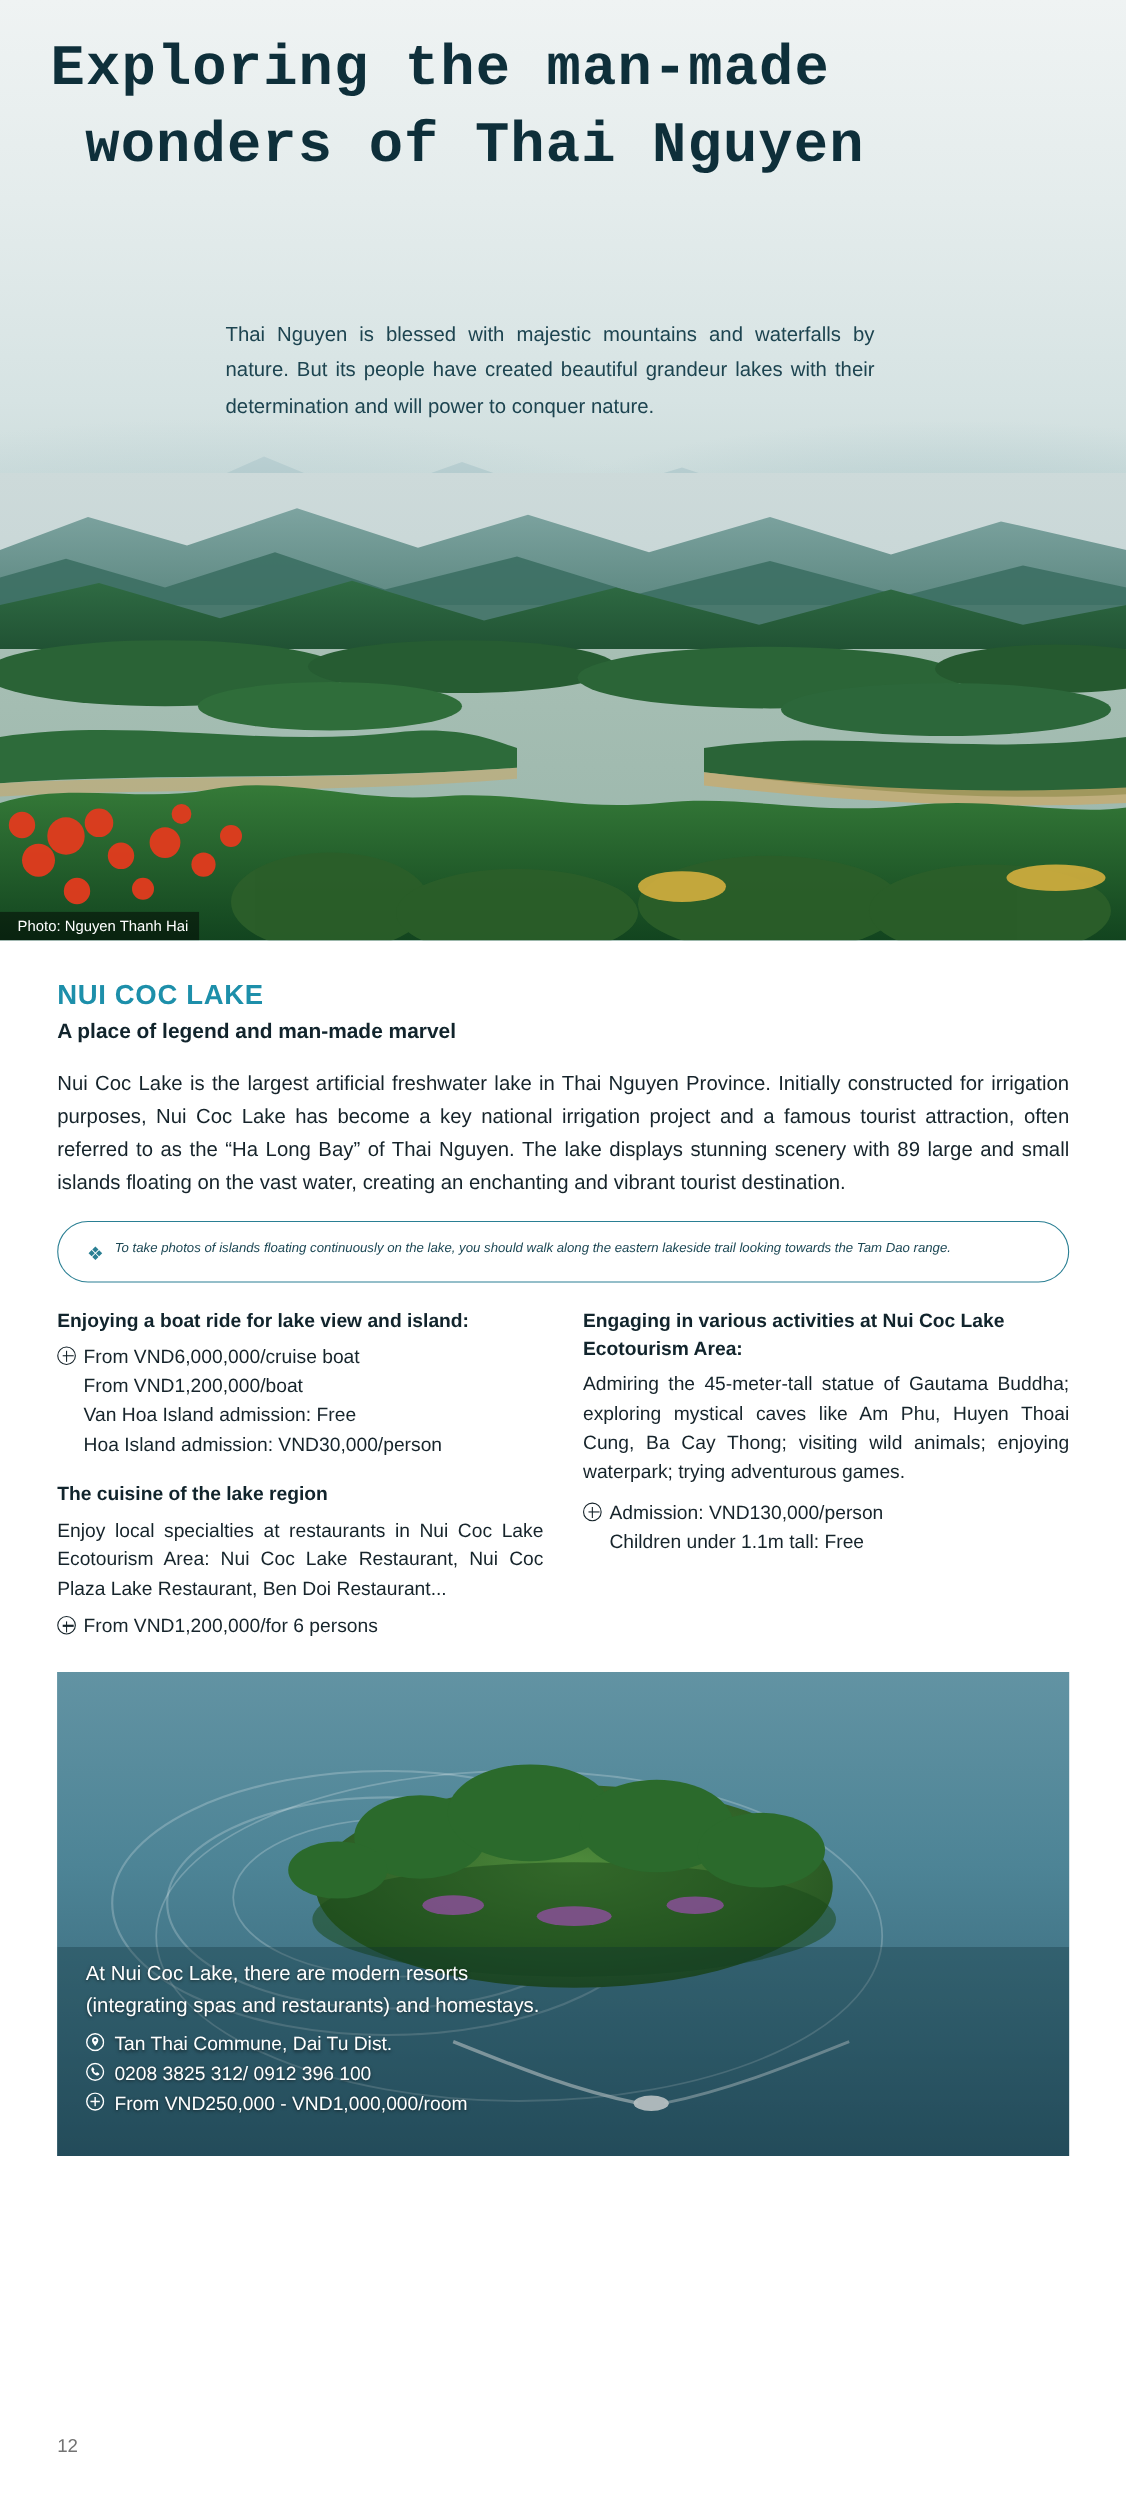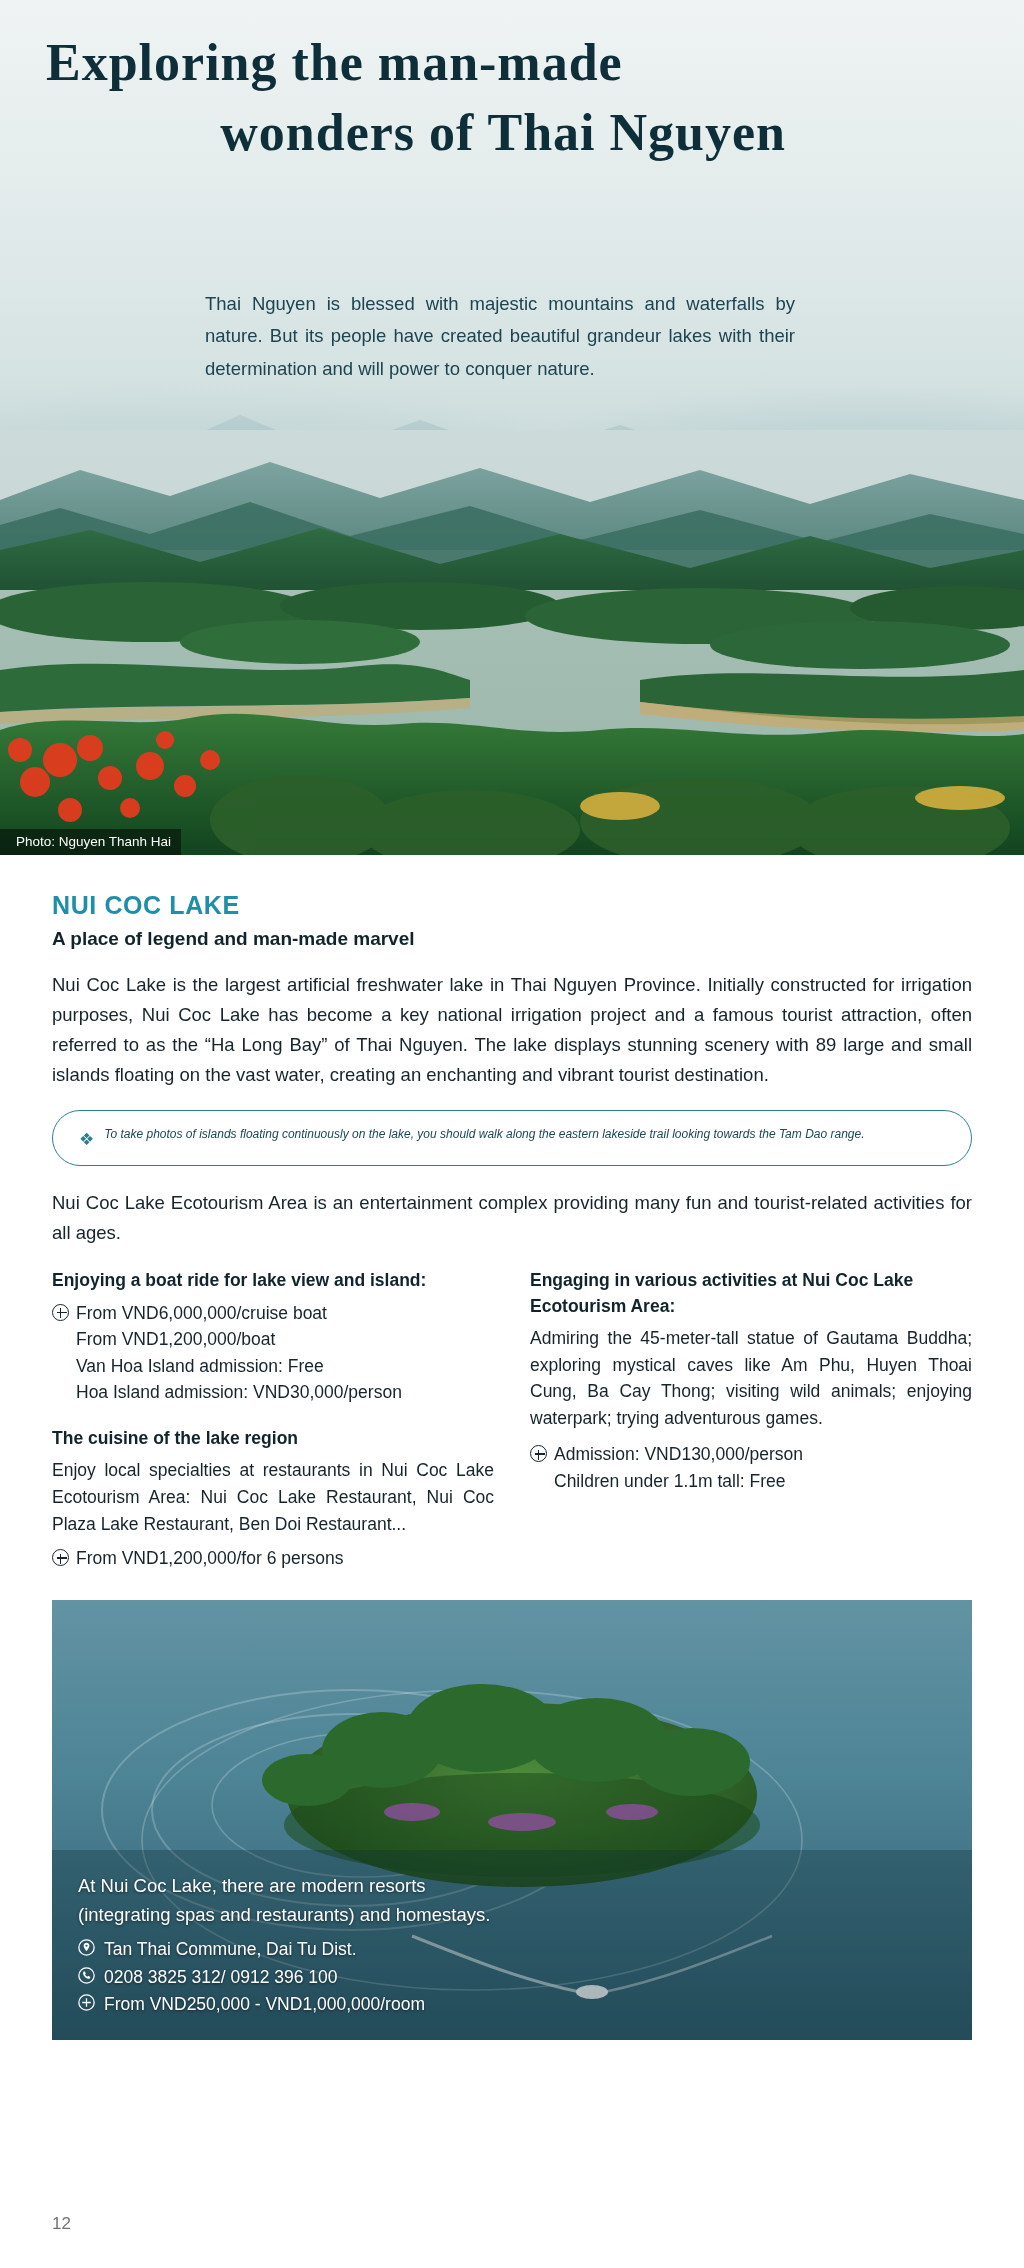--- a/index.html
+++ b/index.html
@@ -29,21 +29,21 @@
   .hero .mtn {
     position: absolute; bottom: 0; width: 100%; height: 100%;
   }
 
   .hero-title {
     position: absolute;
     left: 0; top: 28px;
     width: 820px;
     padding: 0 34px 0 46px;
     color: #0e2f3a;
-    font-family: Liberation Serif, serif;
+    font-family: Liberation Mono, monospace;
     font-size: 52px;
     font-weight: 700;
     letter-spacing: 1px;
     line-height: 1.35;
     z-index: 6;
   }
   .hero-title .l1 { display: block; text-align: left; }
   .hero-title .l2 { display: block; text-align: right; }
 
   .hero-lede {
@@ -186,21 +186,21 @@
   .bottom-photo {
     position: relative;
     margin: 28px 52px 0 52px;
     width: 920px;
     height: 440px;
     overflow: hidden;
     background: linear-gradient(to bottom, #5d8fa0 0%, #4f8496 30%, #3f7486 60%, #355f70 100%);
   }
   .bottom-overlay {
     position: absolute;
-    left: 0; bottom: 0;
+    left: 0; bottom: 12px;
     width: 100%;
     padding: 18px 26px 22px 26px;
     color: #ffffff;
     text-shadow: 0 1px 3px rgba(0,0,0,.55);
     z-index: 5;
   }
   .bottom-overlay .lead {
     font-size: 18.5px;
     line-height: 1.45;
     margin-bottom: 8px;
@@ -353,21 +353,20 @@
   <h2 class="section-title">NUI COC LAKE</h2>
   <h3 class="section-sub">A place of legend and man-made marvel</h3>
 
   <p class="para">Nui Coc Lake is the largest artificial freshwater lake in Thai Nguyen Province. Initially constructed for irrigation purposes, Nui Coc Lake has become a key national irrigation project and a famous tourist attraction, often referred to as the “Ha Long Bay” of Thai Nguyen. The lake displays stunning scenery with 89 large and small islands floating on the vast water, creating an enchanting and vibrant tourist destination.</p>
 
   <div class="tipbox">
     <span class="tip-icon">❖</span>
     <span class="tip-text">To take photos of islands floating continuously on the lake, you should walk along the eastern lakeside trail looking towards the Tam Dao range.</span>
   </div>
 
-  <p class="para">Nui Coc Lake Ecotourism Area is an entertainment complex providing many fun and tourist-related activities for all ages.</p>
 
   <div class="cols">
 
     <div class="col">
       <div class="col-head">Enjoying a boat ride for lake view and island:</div>
 
       <div class="bullet ticket">
         <span class="bic"></span>
         <span class="line">From VND6,000,000/cruise boat</span>
       </div>

